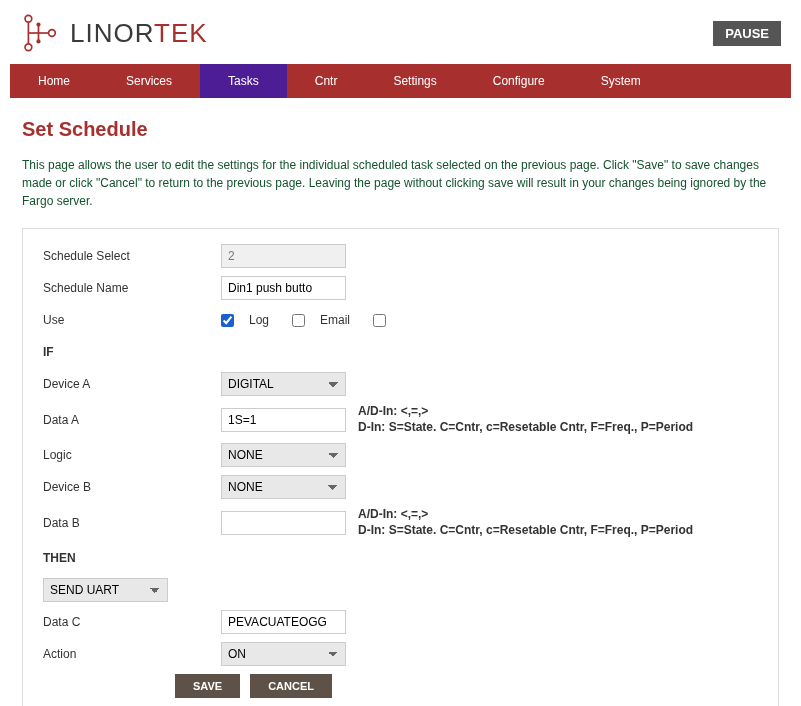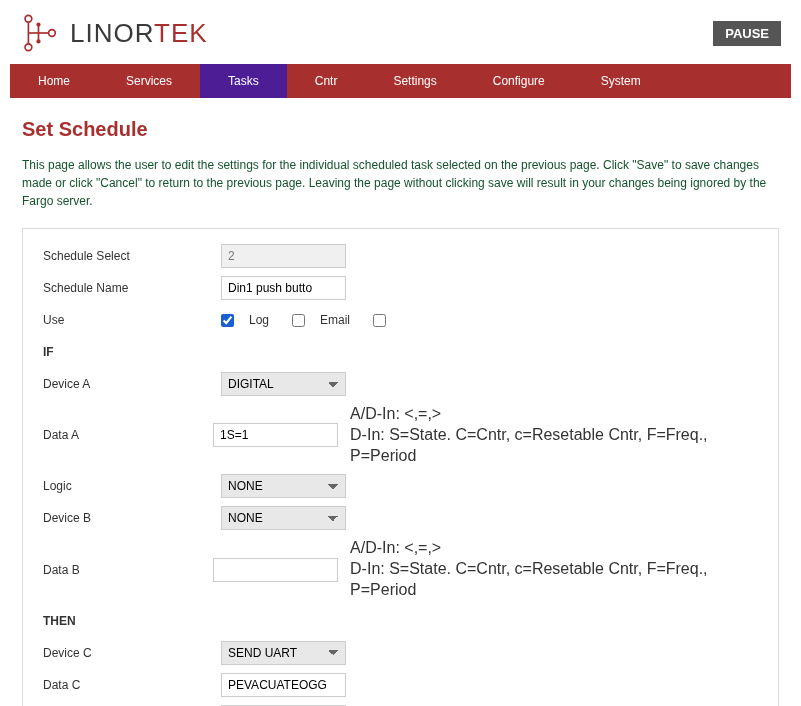--- a/index.html
+++ b/index.html
@@ -27,21 +27,21 @@
     .form-label { width: 178px; text-align: left; padding-right: 10px; font-size: 12px; color: #333; }
     .form-label.bold { font-weight: bold; }
     .form-control { width: 125px; height: 24px; border: 1px solid #ccc; padding: 2px 6px; font-size: 12px; background: #fff; }
     .form-control.select { background: #e8e8e8; appearance: none; -webkit-appearance: none; padding-right: 20px; background-image: linear-gradient(45deg, transparent 50%, #666 50%), linear-gradient(135deg, #666 50%, transparent 50%); background-position: calc(100% - 12px) center, calc(100% - 7px) center; background-size: 5px 5px, 5px 5px; background-repeat: no-repeat; }
     .form-control.readonly { background: #f0f0f0; color: #777; }
     
     .check-group { display: flex; align-items: center; gap: 15px; }
     .check-item { display: flex; align-items: center; gap: 23px; }
     .check-item input { accent-color: #1a5fd0; }
     
-    .hint-text { font-size: 16px; color: #333; margin-left: 12px; line-height: 1.3; }
+    .hint-text { font-size: 12px; color: #333; margin-left: 12px; line-height: 1.3; font-weight: bold; }
     
     .btn-row { display: flex; gap: 10px; margin-top: 8px; margin-left: 132px; }
     .btn { background: #5e5248; color: #fff; border: none; padding: 6px 18px; font-size: 11px; font-weight: bold; cursor: pointer; }
   </style>
 </head>
 <body>
 
 <div class="container">
   <div class="header">
     <div class="logo">
@@ -142,21 +142,20 @@
         <input type="text" class="form-control" value="" style="">
         <div class="hint-text" style="white-space: pre-line;">A/D-In: &lt;,=,&gt;
 D-In: S=State. C=Cntr, c=Resetable Cntr, F=Freq., P=Period</div>
       </div>
 
       <div class="form-row">
         <div class="form-label bold">THEN</div>
       </div>
 
       <div class="form-row">
-        <div class="form-label">Device C</div>
         <select class="form-control select">
           <option>SEND UART</option>
         </select>
       </div>
 
       <div class="form-row">
         <div class="form-label">Data C</div>
         <input type="text" class="form-control" value="PEVACUATEOGG" style="">
       </div>
 

